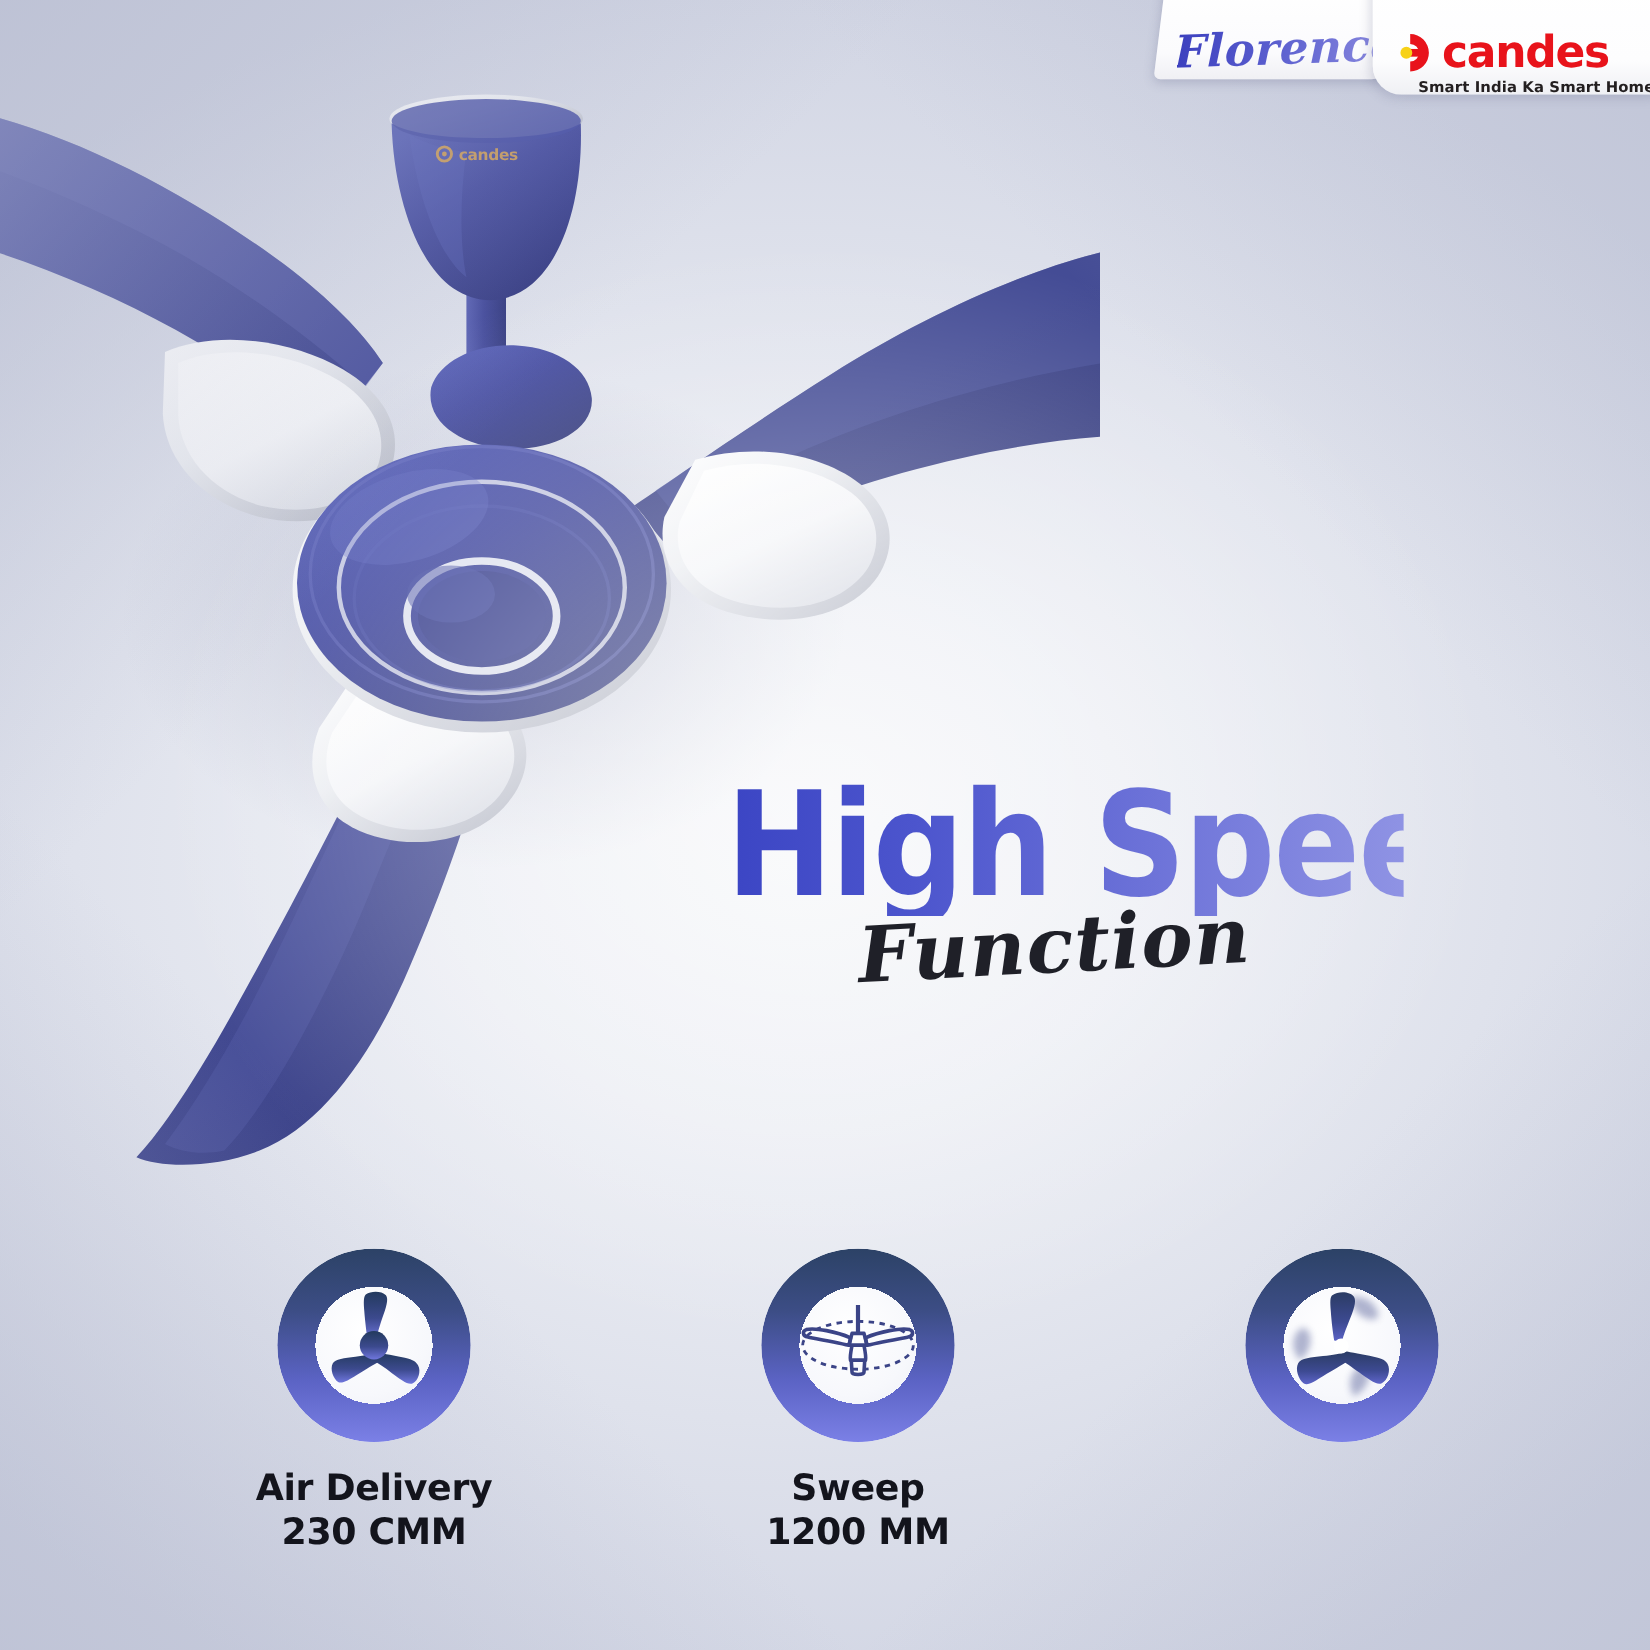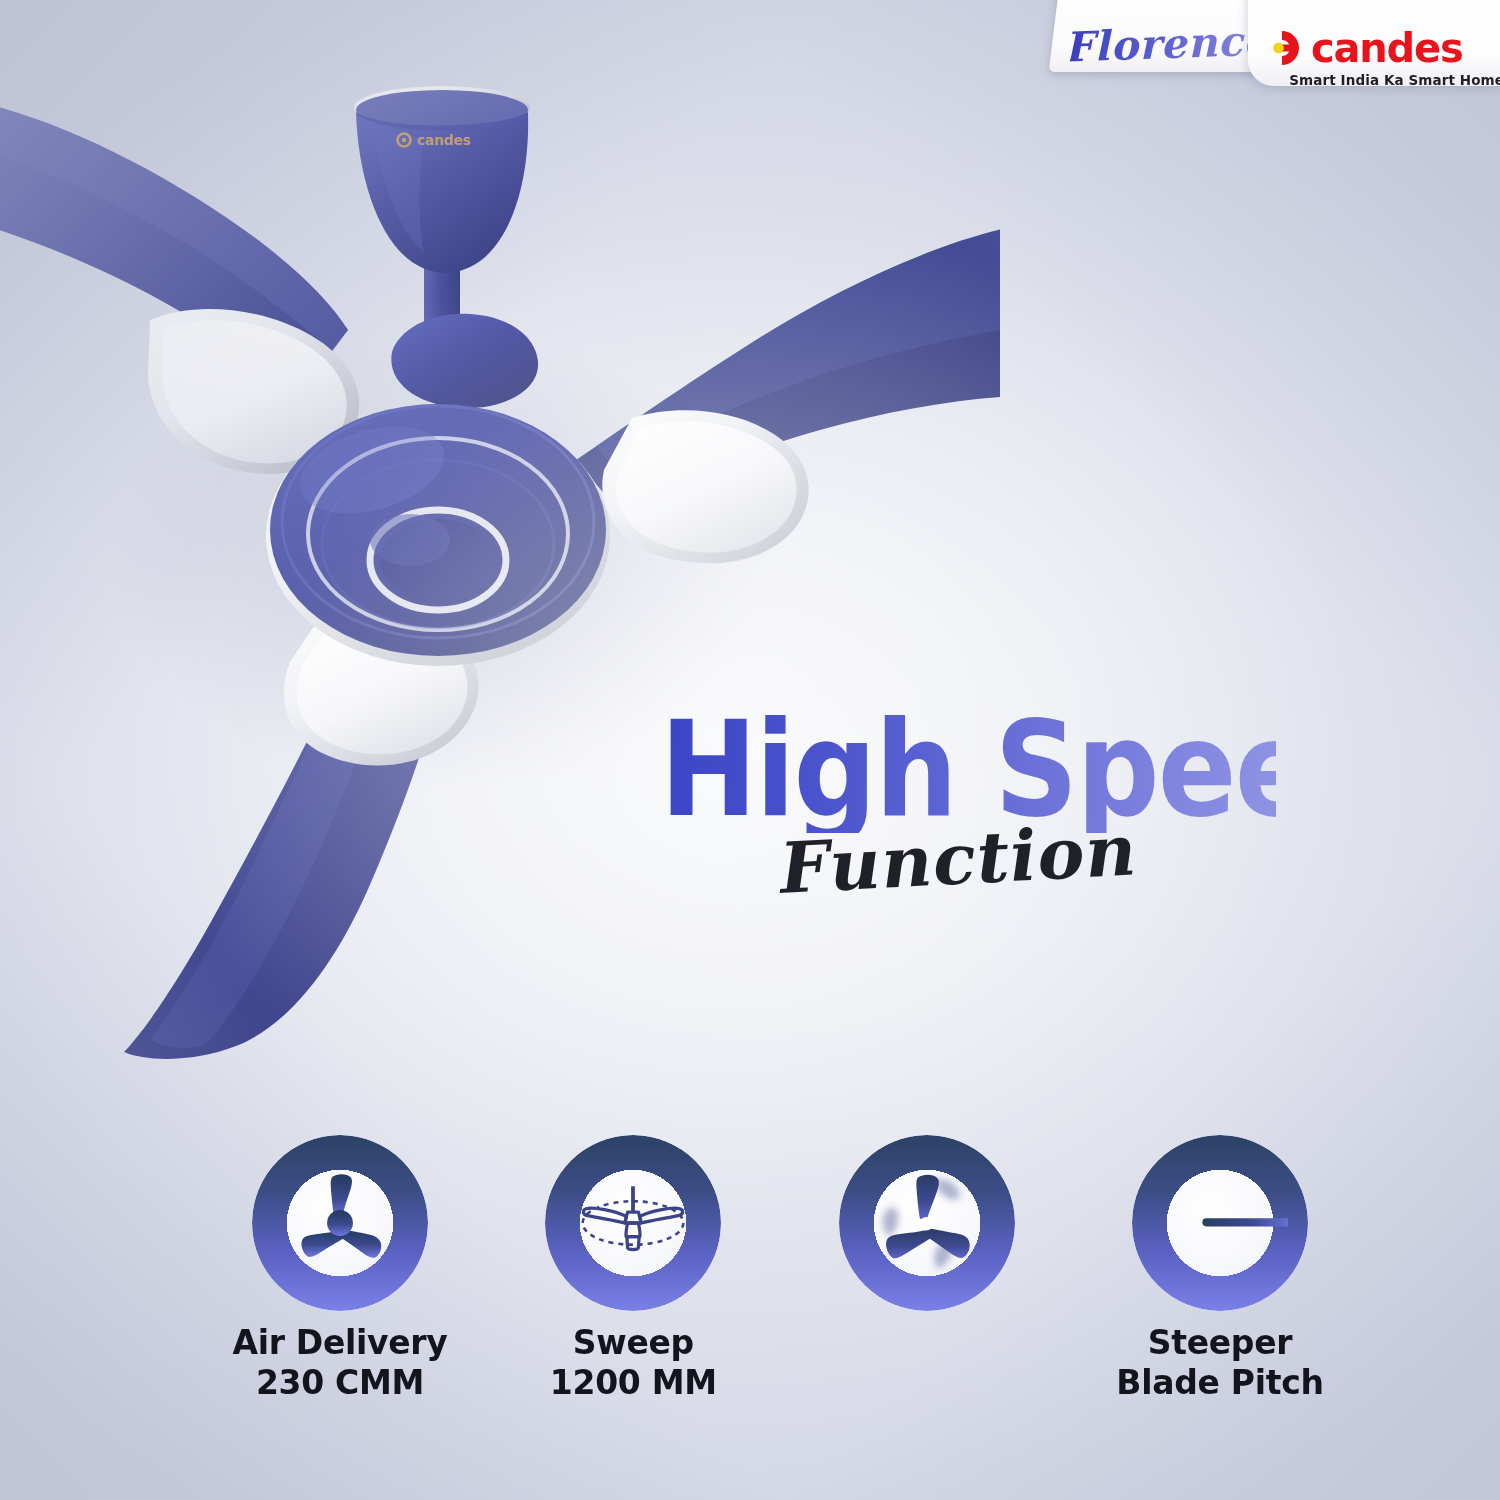--- a/index.html
+++ b/index.html
@@ -183,21 +183,21 @@
   }
   .feature-icon {
     position: absolute;
     inset: 20px;
     display: flex;
     align-items: center;
     justify-content: center;
   }
   .feature-icon svg { width: 100%; height: 100%; display: block; }
   .feature-label {
-    margin-top: 12px;
+    margin-top: 22px;
     text-align: center;
     font-family: "DejaVu Sans", sans-serif;
     font-weight: 700;
     font-size: 33px;
     line-height: 1.22;
     letter-spacing: -0.3px;
     color: #13141c;
     white-space: pre-line;
   }
 </style>
@@ -436,35 +436,16 @@
               <path d="M80.5 62.5 C82.8 66.7 80.5 73.5 76.6 75.3 C73.2 76.9 68 72.8 61.6 68.2
                        C56.2 64.3 51.8 61.2 48.8 59.5 L51.5 53.8 C56.2 54.7 63.8 56.1 71.2 57.6
                        C77.4 58.9 79.2 60.2 80.5 62.5 Z"></path>
             </g>
             <circle cx="49.5" cy="50.5" r="5" fill="#ffffff"></circle>
           </svg>
         </div>
       </div>
     </div>
 
-    <div class="feature">
-      <div class="feature-circle">
-        <div class="feature-ring"></div>
-        <div class="feature-icon">
-          <svg viewBox="0 0 100 100">
-            <defs>
-              <linearGradient id="icoP" x1="0%" y1="0%" x2="100%" y2="0%">
-                <stop offset="0%" stop-color="#27405f"></stop>
-                <stop offset="55%" stop-color="#3f4b94"></stop>
-                <stop offset="100%" stop-color="#6f76de"></stop>
-              </linearGradient>
-            </defs>
-            <rect x="37" y="46.5" width="68" height="6" rx="3" fill="url(#icoP)"></rect>
-          </svg>
-        </div>
-      </div>
-      <div class="feature-label">Steeper
-Blade Pitch</div>
-    </div>
 
   </div>
 
 </div>
 
 </body></html>

